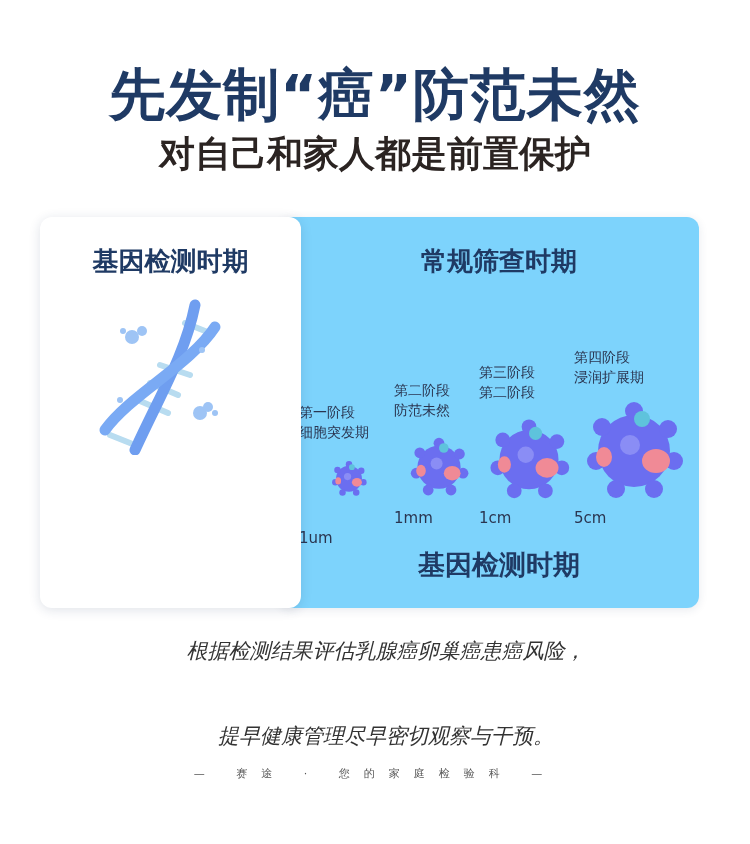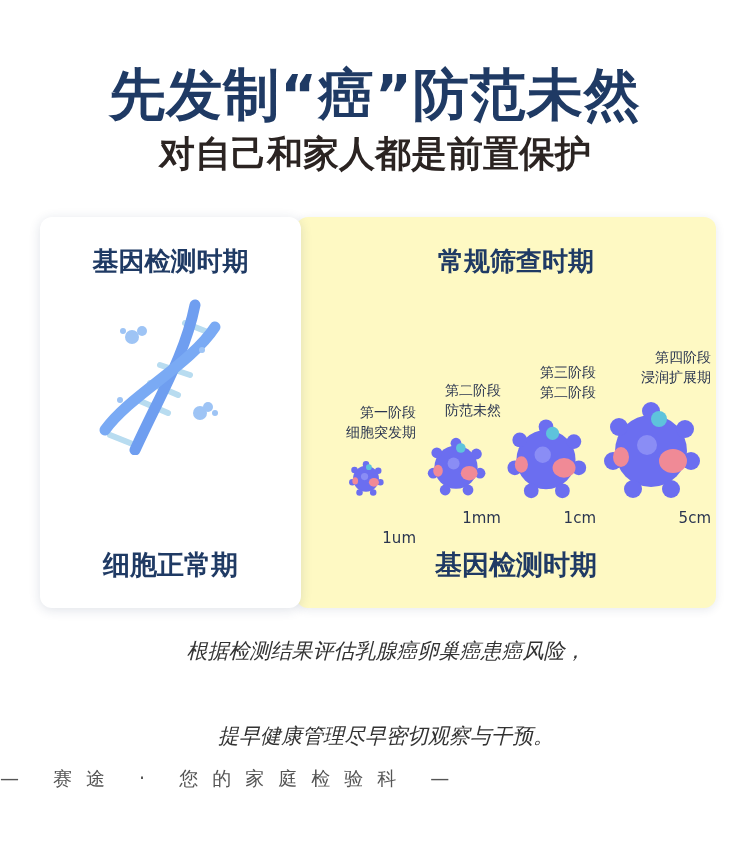--- a/index.html
+++ b/index.html
@@ -2,37 +2,37 @@
 <html><head>
 <meta charset="utf-8">
 <style>
   html, body { margin:0; padding:0; }
   body { width:750px; height:844px; background:#ffffff; position:relative; overflow:hidden;
          font-family:"DejaVu Sans","Liberation Sans",sans-serif; }
   .title1 { position:absolute; left:0; width:750px; top:60px; text-align:center;
             font-size:56px; font-weight:bold; color:#1f3a64; letter-spacing:1px; line-height:70px; }
   .title2 { position:absolute; left:0; width:750px; top:124px; text-align:center;
             font-size:36px; font-weight:bold; color:#2b2422; line-height:60px; }
-  .right-panel { position:absolute; left:296px; top:217px; width:420px; height:391px;
-            background:#fef9c3; border-radius:12px; box-shadow:0 2px 10px rgba(30,50,90,0.10); }
+  .right-panel { position:absolute; left:279px; top:217px; width:420px; height:391px;
+            background:#7dd3fc; border-radius:12px; box-shadow:0 2px 10px rgba(30,50,90,0.10); }
   .left-card { position:absolute; left:40px; top:217px; width:261px; height:391px;
             background:#ffffff; border-radius:12px; box-shadow:0 2px 12px rgba(30,50,90,0.14); z-index:2; }
   .card-h { position:absolute; font-size:26px; font-weight:bold; color:#1f3a64; text-align:center; }
   .left-card .card-h.top { left:0; width:261px; top:27px; }
   .left-card .card-h.bottom { left:0; width:261px; top:330px; font-size:27px; }
   .dna { position:absolute; left:50px; top:78px; width:150px; height:160px; }
   .dna-caption { position:absolute; left:0; width:261px; top:283px; text-align:center; font-size:17px; color:#2a3550; }
   .right-panel .card-h.top { left:10px; width:420px; top:27px; }
   .right-panel .card-h.bottom { left:10px; width:420px; top:330px; font-size:27px; }
-  .stage { position:absolute; text-align:right; }
+  .stage { position:absolute; text-align:left; }
   .stage .lbl { font-size:14px; color:#2a3550; line-height:20px; }
   .stage .size { position:absolute; left:0; right:0; font-size:15px; color:#2a3550; }
   .cell { position:absolute; }
   .para { position:absolute; left:11px; width:750px; text-align:center; font-size:21px; color:#333;font-style:italic; }
-  .footer { position:absolute; left:0; width:750px; top:766px; text-align:left; font-size:19px;
+  .footer { position:absolute; left:0; width:750px; top:766px; text-align:center; font-size:11px;
             color:#555; letter-spacing:14px; }
 </style>
 </head>
 <body>
 
 <div class="title1">先发制“癌”防范未然</div>
 <div class="title2">对自己和家人都是前置保护</div>
 
 <div class="right-panel">
   <div class="card-h top">常规筛查时期</div>
@@ -144,19 +144,18 @@
       <circle cx="42" cy="42" r="7"></circle>
         <circle cx="52" cy="36" r="5"></circle>
         <circle cx="33" cy="36" r="3"></circle>
       <circle cx="110" cy="118" r="7"></circle>
         <circle cx="118" cy="112" r="5"></circle>
         <circle cx="125" cy="118" r="3"></circle>
       <circle cx="30" cy="105" r="3"></circle>
         <circle cx="112" cy="55" r="3"></circle>
     </g>
   </svg>
-  <div class="card-h bottom">细胞正常期</div>
 </div>
 
 <div class="para" style="top:637px;">根据检测结果评估乳腺癌卵巢癌患癌风险，</div>
 <div class="para" style="top:685px;margin-top:37px;">提早健康管理尽早密切观察与干预。</div>
 
 <div class="footer">— 赛途 · 您的家庭检验科 —</div>
 
 </body></html>

